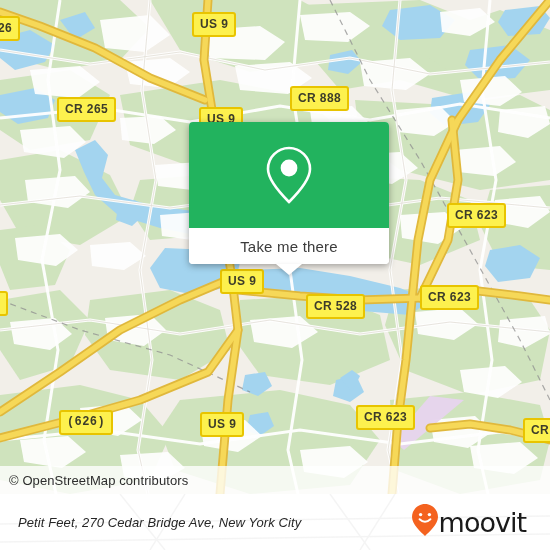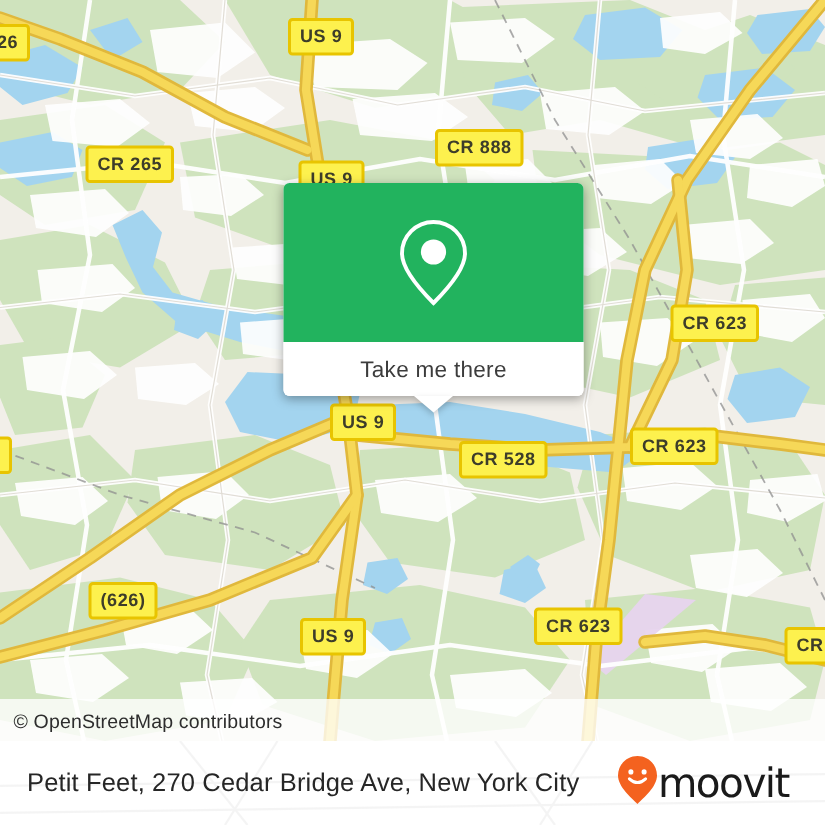--- a/index.html
+++ b/index.html
@@ -89,21 +89,21 @@
     display:flex;align-items:center;justify-content:space-between;
     box-sizing:border-box;
     padding:0 24px 0 18px;
     overflow:hidden;
   }
   .footer-ghost{
     position:absolute;left:0;top:0;width:550px;height:56px;
     opacity:.10;pointer-events:none;
   }
   .footer-title{
-    font-size:17px;color:#262626;letter-spacing:.1px;position:relative;z-index:2;
+    font-size:13px;color:#262626;letter-spacing:.1px;position:relative;z-index:2;font-style:italic;
   }
   .brand{display:flex;align-items:center;gap:0;position:relative;z-index:2;}
   .brand-word{
     font-size:27px;color:#1a1a1a;letter-spacing:-1px;font-weight:400;
     font-family:"DejaVu Sans","Liberation Sans",sans-serif;
   }
 </style>
 </head>
 <body>
 
@@ -256,21 +256,21 @@
     <div class="shield" style="left:-10px;top:16px;"><span>26</span></div>
     <div class="shield" style="left:192px;top:12px;"><span>US 9</span></div>
     <div class="shield" style="left:290px;top:86px;"><span>CR 888</span></div>
     <div class="shield" style="left:57px;top:97px;"><span>CR 265</span></div>
     <div class="shield" style="left:199px;top:107px;"><span>US 9</span></div>
     <div class="shield" style="left:447px;top:203px;"><span>CR 623</span></div>
     <div class="shield" style="left:220px;top:269px;"><span>US 9</span></div>
     <div class="shield" style="left:420px;top:285px;"><span>CR 623</span></div>
     <div class="shield" style="left:306px;top:294px;"><span>CR 528</span></div>
     <div class="shield" style="left:-12px;top:291px;"><span>)</span></div>
-    <div class="shield" style="left:59px;top:388px;"><span>(626)</span></div>
+    <div class="shield" style="left:59px;top:410px;font-family:Liberation Mono, monospace;"><span>(626)</span></div>
     <div class="shield" style="left:200px;top:412px;"><span>US 9</span></div>
     <div class="shield" style="left:356px;top:405px;"><span>CR 623</span></div>
     <div class="shield" style="left:523px;top:418px;"><span>CR 5</span></div>
 
     <div class="popup">
       <div class="popup-head">
         <span>
           <svg width="50" height="62" viewBox="0 0 50 62" aria-hidden="true">
             <path d="M25 4 C13.4 4 4 13.4 4 25 C4 36 17 50 25 58 C33 50 46 36 46 25 C46 13.4 36.6 4 25 4 Z" fill="none" stroke="#ffffff" stroke-width="2.6"></path>
             <circle cx="25" cy="24" r="8.4" fill="#ffffff"></circle>

